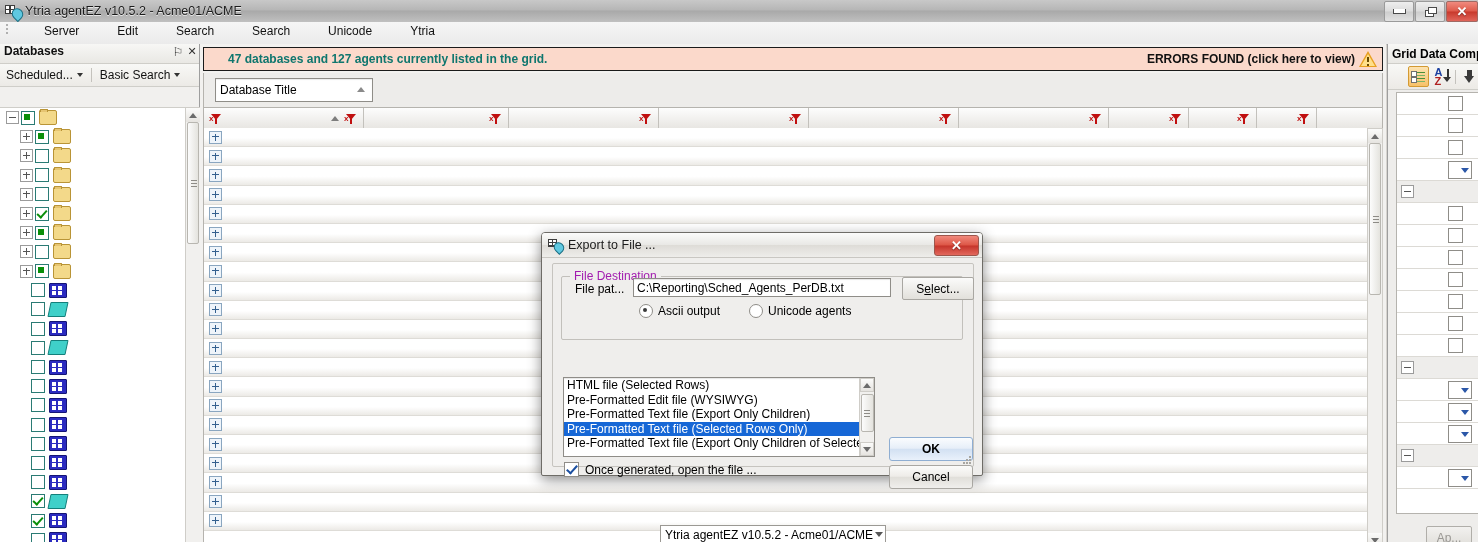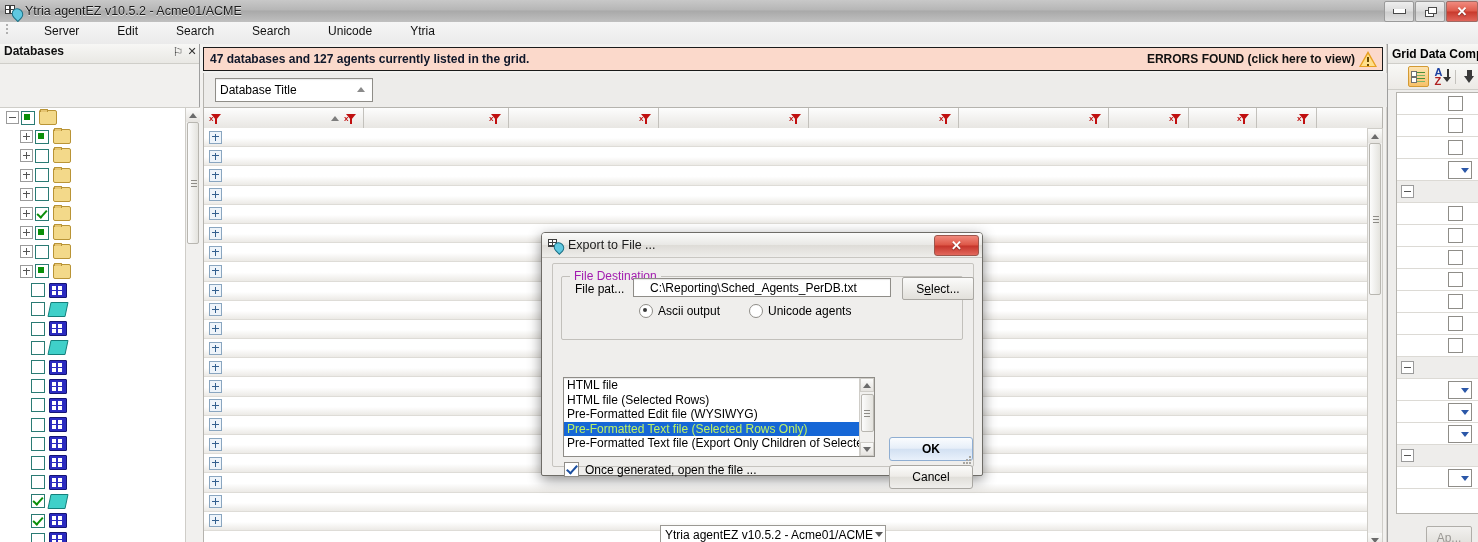--- a/index.html
+++ b/index.html
@@ -92,32 +92,32 @@
   .tri-dn{border-left:4px solid transparent;border-right:4px solid transparent;border-top:5px solid #6b6b6b;}
   .vsc-thumb{background:linear-gradient(to right,#fcfcfc,#e4e3de);border:1px solid #b8b6b0;border-radius:2px;
     position:relative;}
   .vsc-thumb:after{content:"";position:absolute;left:3px;top:50%;margin-top:-3px;width:6px;height:1px;
     background:#8d8b86;box-shadow:0 3px 0 #8d8b86,0 6px 0 #8d8b86;}
 
   
   .center{position:absolute;left:200px;top:44px;width:1186px;height:498px;background:#f2f1ef;}
   .errbar{position:absolute;left:3px;top:3px;width:1178px;height:22px;background:#fbd9cb;
     border:1px solid #1a1a1a;display:flex;align-items:center;}
-  .errbar .left{font-weight:700;font-size:12px;padding-left:6px;color:#0f172a;flex:1;}
+  .errbar .left{font-weight:700;font-size:12px;padding-left:24px;color:#0f766e;flex:1;}
   .errbar .right{font-weight:700;font-size:12px;padding-right:4px;color:#111;}
   .warn{width:18px;height:16px;margin-right:5px;position:relative;flex:none;}
   .warn i{position:absolute;left:0;top:0;width:0;height:0;border-left:9px solid transparent;
     border-right:9px solid transparent;border-bottom:16px solid #e8a020;}
   .warn i.in{left:2px;top:3px;border-left:7px solid transparent;border-right:7px solid transparent;
     border-bottom:12px solid #ffe08a;}
   .warn b{position:absolute;left:8px;top:6px;width:2px;height:5px;background:#6a4a00;}
   .warn b.dot{top:13px;height:2px;}
 
   .filterbox{position:absolute;left:3px;top:29px;width:1178px;height:34px;background:#edecea;
-    border-left:1px solid #b5b3ae;border-right:1px solid #b5b3ae;padding-left:48px;}
+    border-left:1px solid #b5b3ae;border-right:1px solid #b5b3ae;}
   .combo{position:absolute;left:11px;top:5px;width:152px;height:22px;background:#fff;
     border:1px solid #8f8d88;display:flex;align-items:center;font-size:12px;padding-left:4px;
     box-shadow:inset 0 1px 1px rgba(0,0,0,.08);}
   .combo .arrow{position:absolute;right:7px;top:8px;border-left:4px solid transparent;
     border-right:4px solid transparent;border-bottom:5px solid #8a8a8a;}
 
   .gridhead{position:absolute;left:3px;top:63px;width:1178px;height:21px;
     background:linear-gradient(to bottom,#fdfdfd,#e7e5e1);border:1px solid #b5b3ae;display:flex;}
   .hcell{display:flex;align-items:center;border-right:1px solid #c3c1bc;font-size:12px;color:#111;
     padding:0 3px;position:relative;flex:none;box-sizing:border-box;}
@@ -204,35 +204,35 @@
   .dlg-close{position:absolute;right:3px;top:2px;width:43px;height:19px;border:1px solid #9c564c;
     border-radius:3px;background:linear-gradient(to bottom,#f0897c 0%,#dd5646 48%,#c5342a 52%,#e2685c 100%);
     display:flex;align-items:center;justify-content:center;color:#fff;font-size:13px;font-weight:700;
     text-shadow:0 1px 1px rgba(0,0,0,.4);}
   .dlg-body{position:absolute;left:10px;top:30px;width:420px;height:202px;background:#efeeec;
     border:1px solid #c6c4bf;border-radius:2px;}
   .fs{position:absolute;left:8px;top:12px;width:400px;height:62px;border:1px solid #c2c0bb;border-radius:2px;}
   .fs-leg{position:absolute;left:8px;top:-8px;background:#efeeec;padding:0 4px;font-size:12px;color:#a21caf;}
   .lbl-fp{position:absolute;left:22px;top:18px;font-size:12px;white-space:nowrap;}
   .inp-fp{position:absolute;left:80px;top:14px;width:258px;height:19px;background:#fff;
-    border:1px solid #8f8d88;font-size:12px;display:flex;align-items:center;padding-left:16px;
+    border:1px solid #8f8d88;font-size:12px;display:flex;align-items:center;padding-left:3px;
     box-shadow:inset 0 1px 1px rgba(0,0,0,.1);box-sizing:border-box;}
   .btn-select{position:absolute;left:349px;top:13px;width:70px;height:21px;
     background:linear-gradient(to bottom,#fbfbfa,#e2e0db);border:1px solid #a9a7a2;border-radius:2px;
     display:flex;align-items:center;justify-content:center;font-size:12px;}
   .btn-select u{text-decoration:underline;}
   .radio{position:absolute;display:flex;align-items:center;font-size:12px;top:40px;}
   .radio .rd{width:12px;height:12px;border-radius:50%;border:1px solid #8f8d88;background:#fff;
     margin-right:5px;position:relative;flex:none;}
   .radio.on .rd:after{content:"";position:absolute;left:3px;top:3px;width:4px;height:4px;border-radius:50%;
     background:#3a3a3a;}
   .lstbox{position:absolute;left:10px;top:113px;width:310px;height:78px;background:#fff;
     border:1px solid #8f8d88;overflow:hidden;box-shadow:inset 0 1px 1px rgba(0,0,0,.1);}
   .lsi{height:14.5px;font-size:12px;padding-left:3px;white-space:nowrap;display:flex;align-items:center;}
-  .lsi.sel{background:#1667d6;color:#bef264;}
+  .lsi.sel{background:#1667d6;color:#ffffff;}
   .lst-sb{position:absolute;right:0;top:0;width:14px;height:78px;background:#f1f0ee;border-left:1px solid #cfcdc8;}
   .lst-sb .a{height:14px;display:flex;align-items:center;justify-content:center;
     background:linear-gradient(to bottom,#fbfbfa,#e6e4e0);border:1px solid #cfcdc8;box-sizing:border-box;}
   .lst-sb .thumb{position:absolute;left:1px;top:16px;width:11px;height:36px;
     background:linear-gradient(to right,#fcfcfc,#e4e3de);border:1px solid #b8b6b0;border-radius:2px;}
   .lst-sb .thumb:after{content:"";position:absolute;left:2px;top:50%;margin-top:-3px;width:6px;height:1px;
     background:#8d8b86;box-shadow:0 3px 0 #8d8b86,0 6px 0 #8d8b86;}
   .chk-open{position:absolute;left:11px;top:198px;display:flex;align-items:center;font-size:12px;}
   .chk-open .cb{width:13px;height:13px;border:1px solid #8f8d88;background:#fff;margin-right:6px;
     position:relative;flex:none;}
@@ -294,20 +294,31 @@
     <div class="menu-item"><span>Unicode</span></div>
     <div class="menu-item"><span>Ytria</span></div>
   </div>
 
   <div class="leftpanel">
     <div class="panel-cap">
       <div class="t">Databases</div>
       <div class="cap-btn pin">⚐</div>
       <div class="cap-btn">✕</div>
     </div>
+    <div class="toolbar2">
+      <div class="tb2btn">
+          <span>Scheduled...</span>
+          <i class="caret"></i>
+        </div>
+      <div class="tb2sep"></div>
+      <div class="tb2btn">
+          <span>Basic Search</span>
+          <i class="caret"></i>
+        </div>
+    </div>
     <div class="tree" id="tree">
         <div class="trow">
           <span class="ind" style="width:4px"></span>
           <span class="expander"></span>
           <span class="cbx filled"></span>
           <span class="ic folder"></span>
           <span class="tlabel bk"></span>
         </div>
         <div class="trow">
           <span class="ind" style="width:18px"></span>
@@ -827,23 +838,23 @@
         <span class="rd"></span>
         <span>Ascii output</span>
       </div>
       <div class="radio" style="left:196px;">
         <span class="rd"></span>
         <span>Unicode agents</span>
       </div>
 
       <div class="lstbox">
         <div id="fmtlist">
-            <div class="lsi">HTML file</div>
             <div class="lsi">HTML file (Selected Rows)</div>
             <div class="lsi">Pre-Formatted Edit file (WYSIWYG)</div>
+            <div class="lsi">Pre-Formatted Text file (Export Only Children)</div>
             <div class="lsi sel">Pre-Formatted Text file (Selected Rows Only)</div>
             <div class="lsi">Pre-Formatted Text file (Export Only Children of Selected...</div>
           </div>
         <div class="lst-sb">
           <div class="a">
               <i class="tri-up"></i>
             </div>
           <div class="thumb"></div>
           <div class="a" style="position:absolute;bottom:0;left:0;right:0;">
               <i class="tri-dn"></i>

